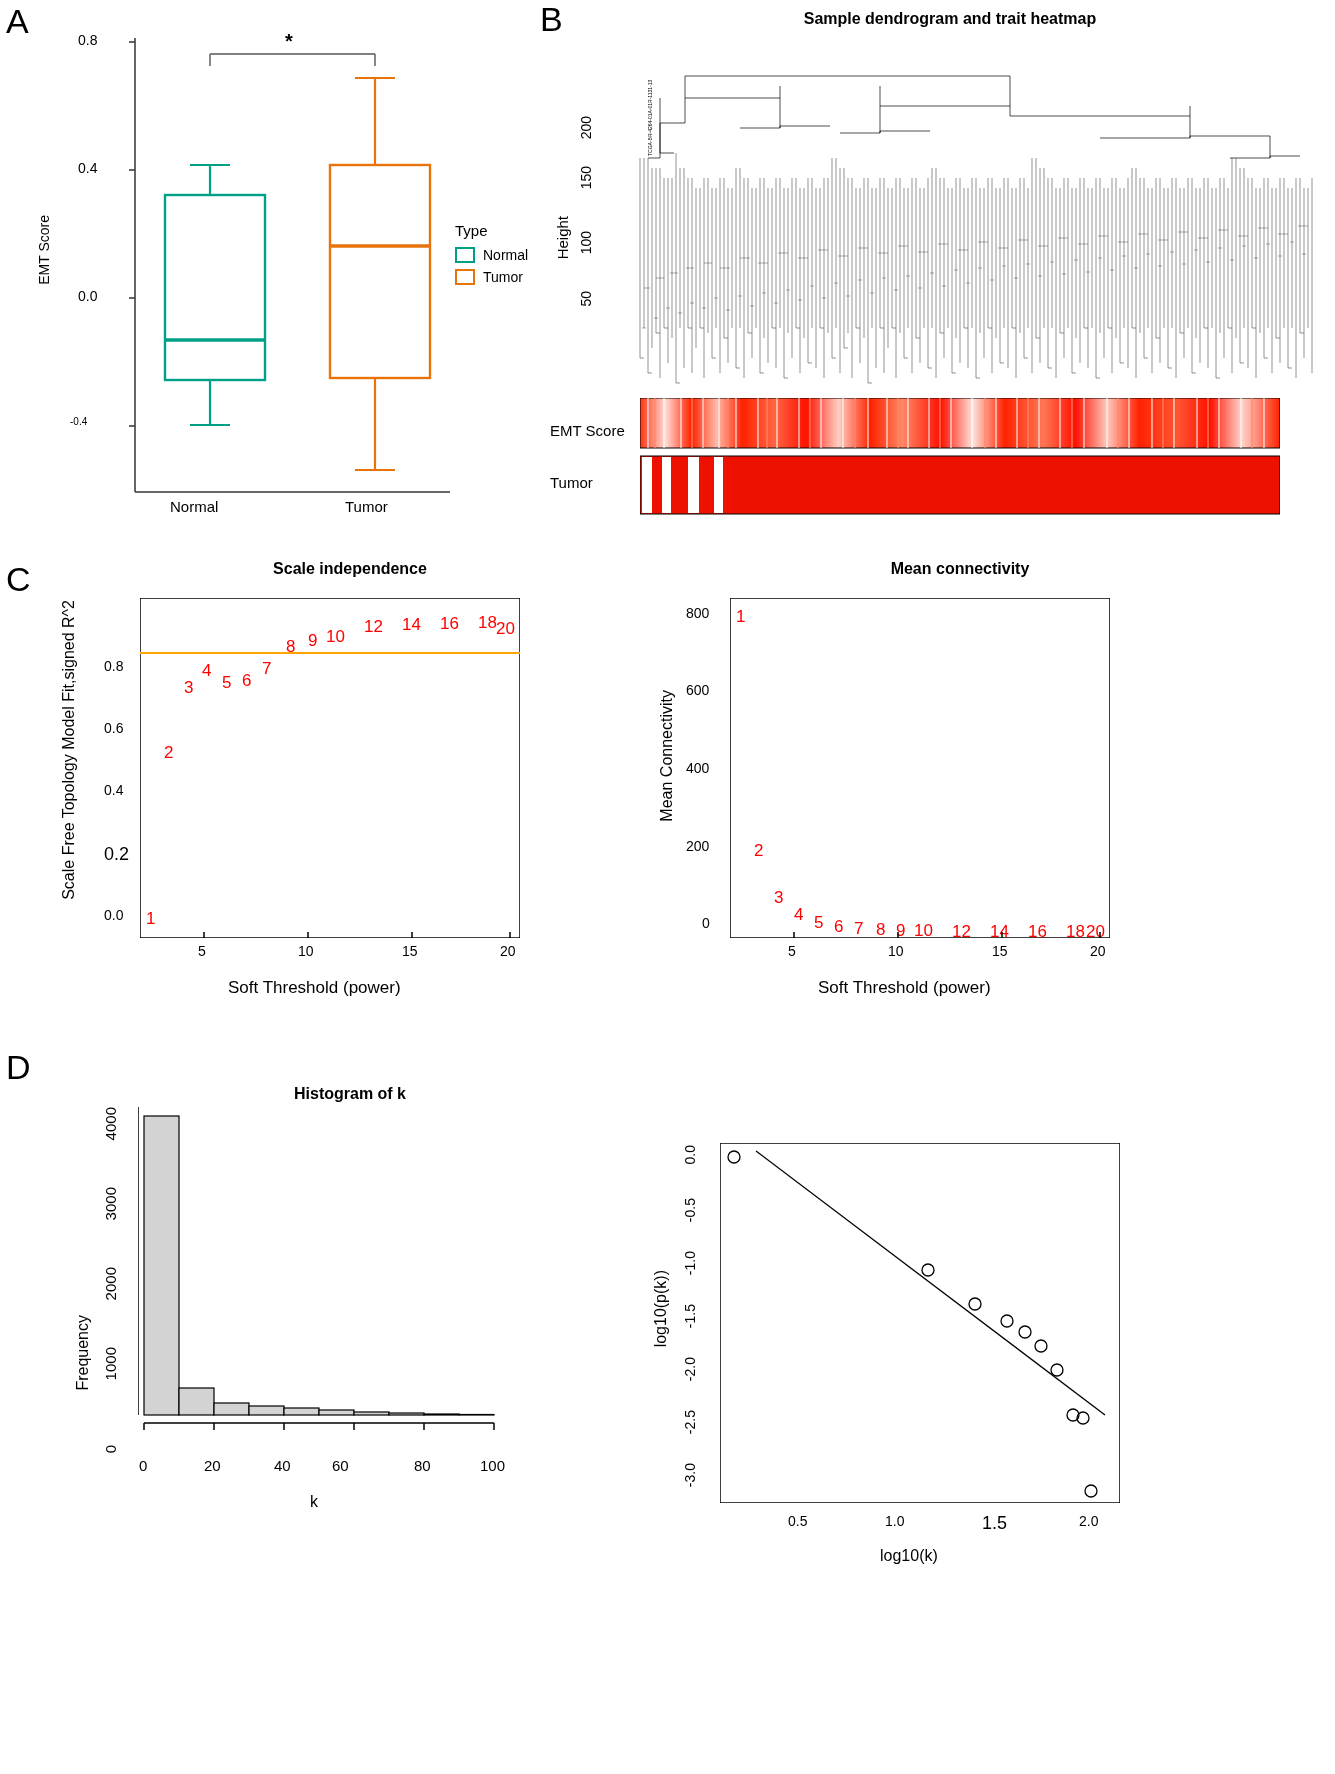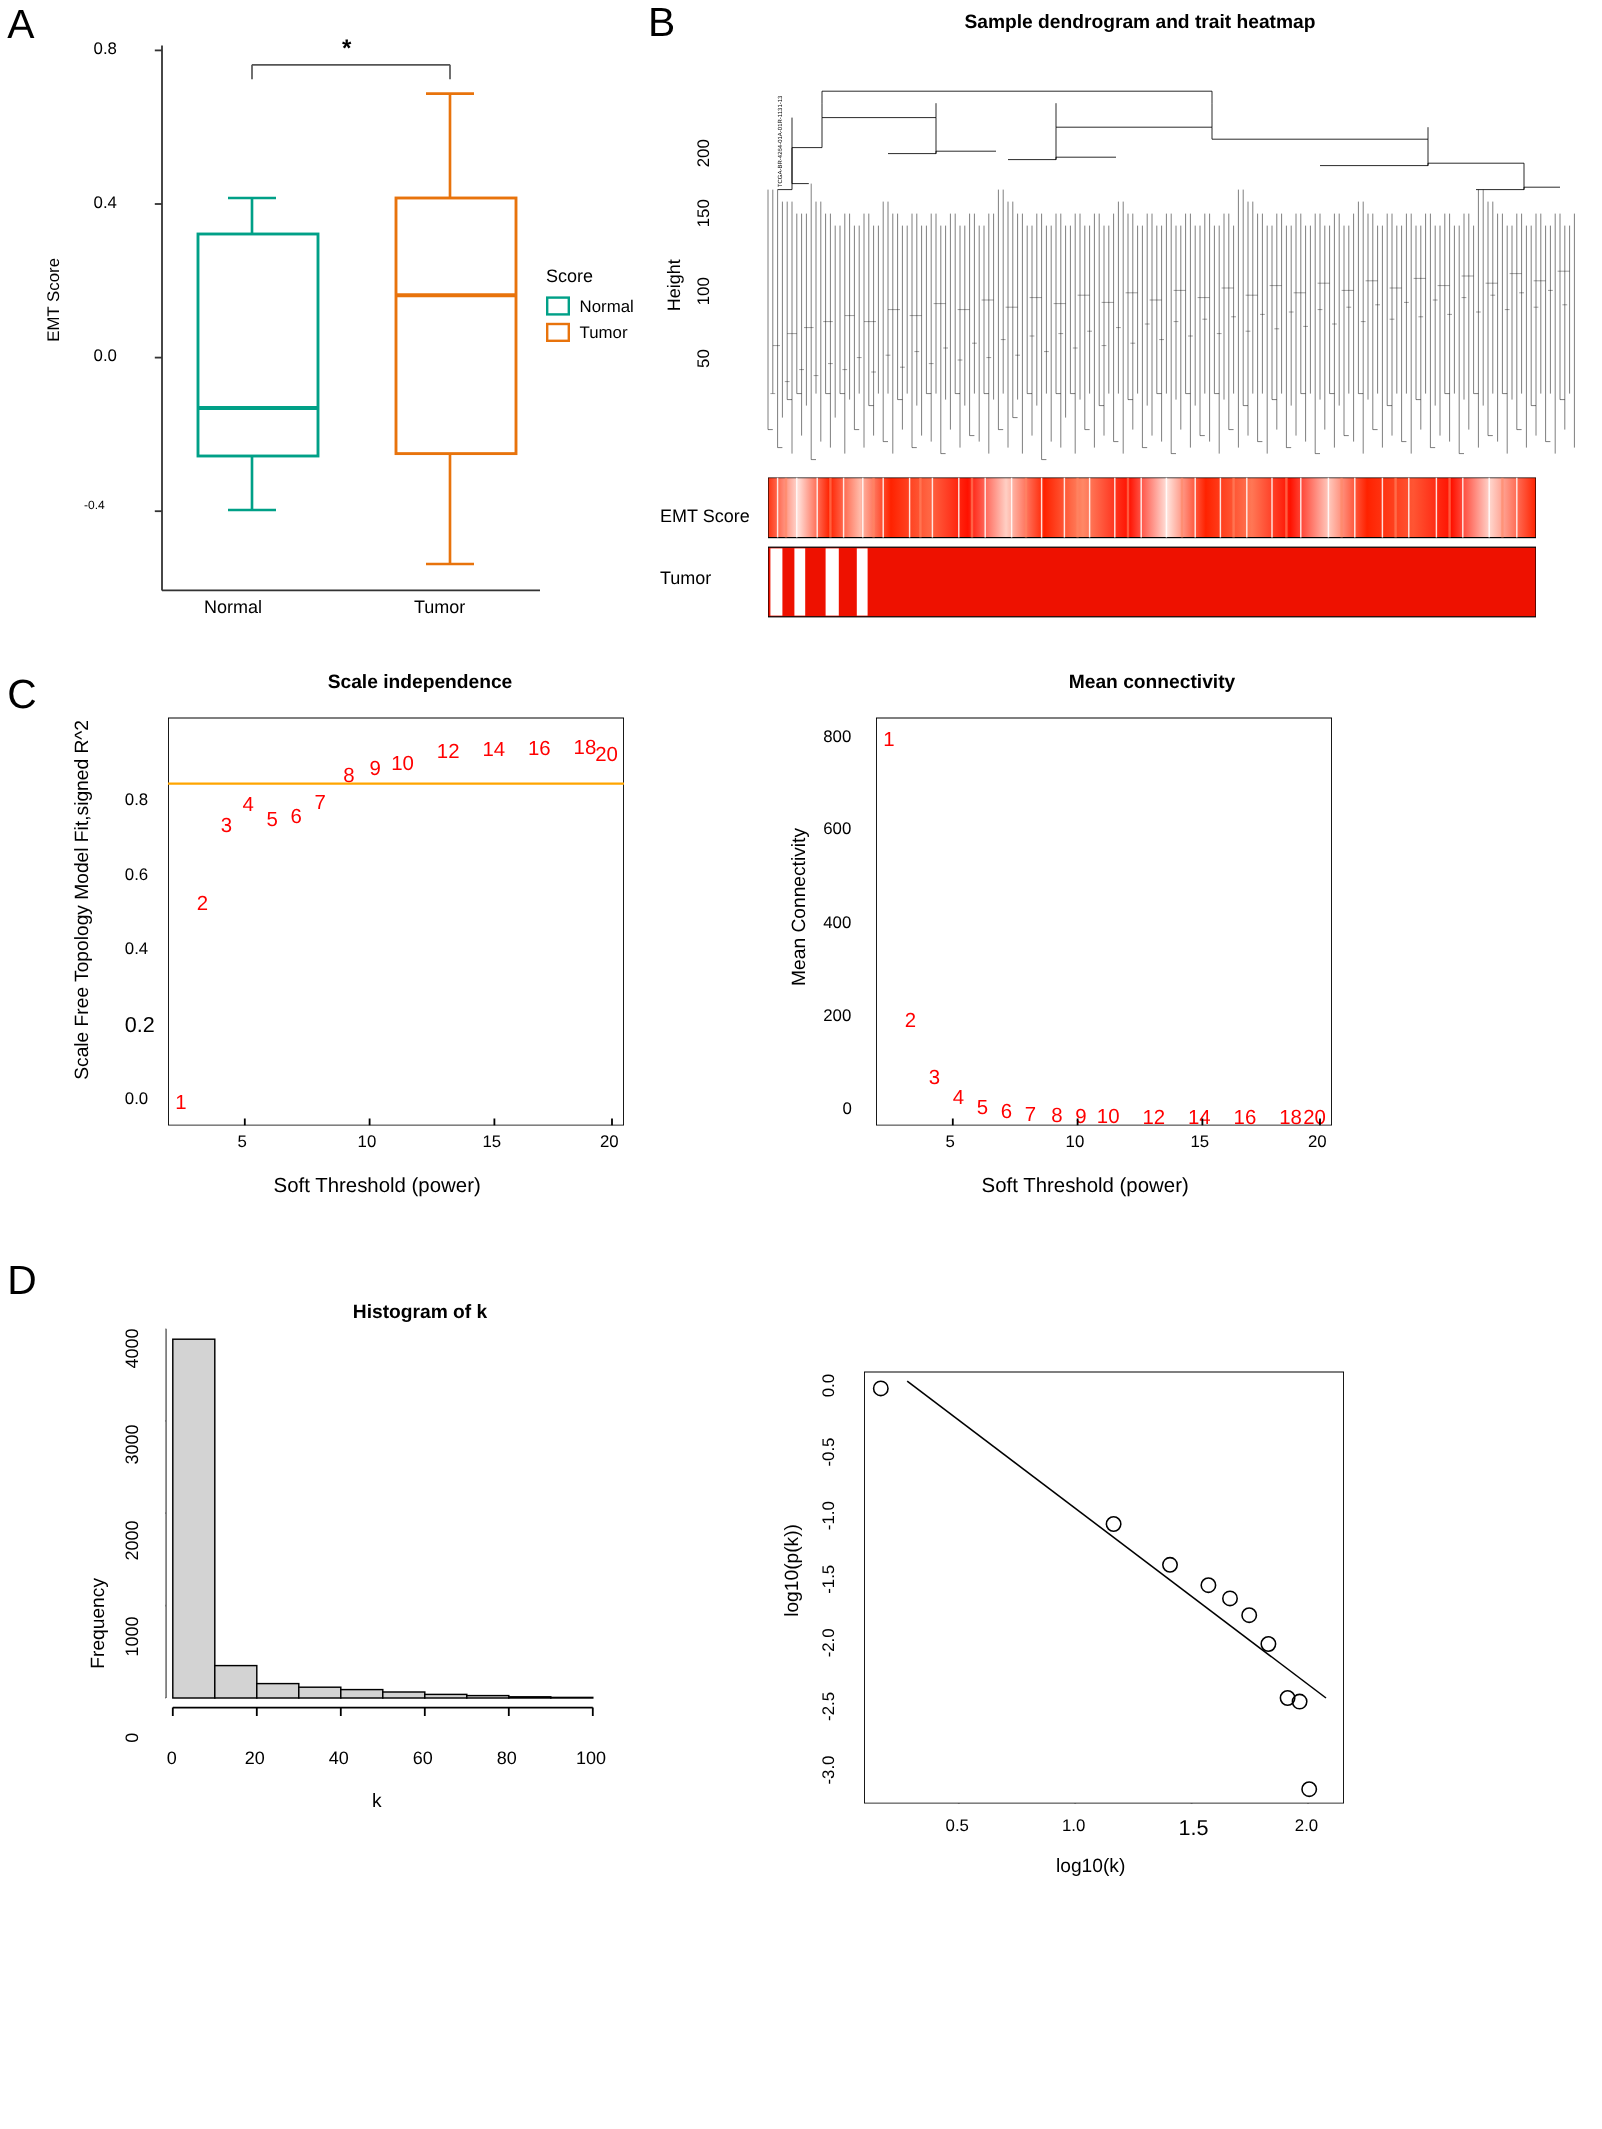--- a/index.html
+++ b/index.html
@@ -54,21 +54,21 @@
     <span class="vert">EMT Score</span>
   </div>
 
   <div style="position:absolute;left:140px;top:488px;font-size:15px;">Normal</div>
   <div style="position:absolute;left:315px;top:488px;font-size:15px;">Tumor</div>
 
   <div style="position:absolute;left:255px;top:20px;font-size:20px;font-weight:bold;">*</div>
 </div>
 
 <div style="position:absolute;left:455px;top:222px;">
-  <div style="font-size:15px;margin-bottom:8px;">Score</div>
+  <div style="font-size:15px;margin-bottom:8px;">Type</div>
   <div style="display:flex;align-items:center;margin-bottom:6px;">
     <span style="display:inline-block;width:16px;height:12px;border:2px solid #00a087;margin-right:8px;"></span>
     <span style="font-size:14px;">Normal</span>
   </div>
   <div style="display:flex;align-items:center;">
     <span style="display:inline-block;width:16px;height:12px;border:2px solid #e8730c;margin-right:8px;"></span>
     <span style="font-size:14px;">Tumor</span>
   </div>
 </div>
 
@@ -300,21 +300,21 @@
     <line x1="76" y1="316" x2="76" y2="323" stroke="#000" stroke-width="1.5"></line>
     <line x1="146" y1="316" x2="146" y2="323" stroke="#000" stroke-width="1.5"></line>
     <line x1="216" y1="316" x2="216" y2="323" stroke="#000" stroke-width="1.5"></line>
     <line x1="286" y1="316" x2="286" y2="323" stroke="#000" stroke-width="1.5"></line>
     <line x1="356" y1="316" x2="356" y2="323" stroke="#000" stroke-width="1.5"></line>
   </svg>
 
   <div style="position:absolute;left:79px;top:372px;font-size:15px;">0</div>
   <div style="position:absolute;left:144px;top:372px;font-size:15px;">20</div>
   <div style="position:absolute;left:214px;top:372px;font-size:15px;">40</div>
-  <div style="position:absolute;left:284px;top:372px;font-size:15px;">60</div>
+  <div style="position:absolute;left:272px;top:372px;font-size:15px;">60</div>
   <div style="position:absolute;left:354px;top:372px;font-size:15px;">80</div>
   <div style="position:absolute;left:420px;top:372px;font-size:15px;">100</div>
   <div style="position:absolute;left:250px;top:408px;font-size:16px;">k</div>
 </div>
 
 <div style="position:absolute;left:640px;top:1085px;width:660px;height:640px;">
 
   <div style="position:absolute;left:12px;top:185px;font-size:16px;">
     <span class="vert">log10(p(k))</span>
   </div>

